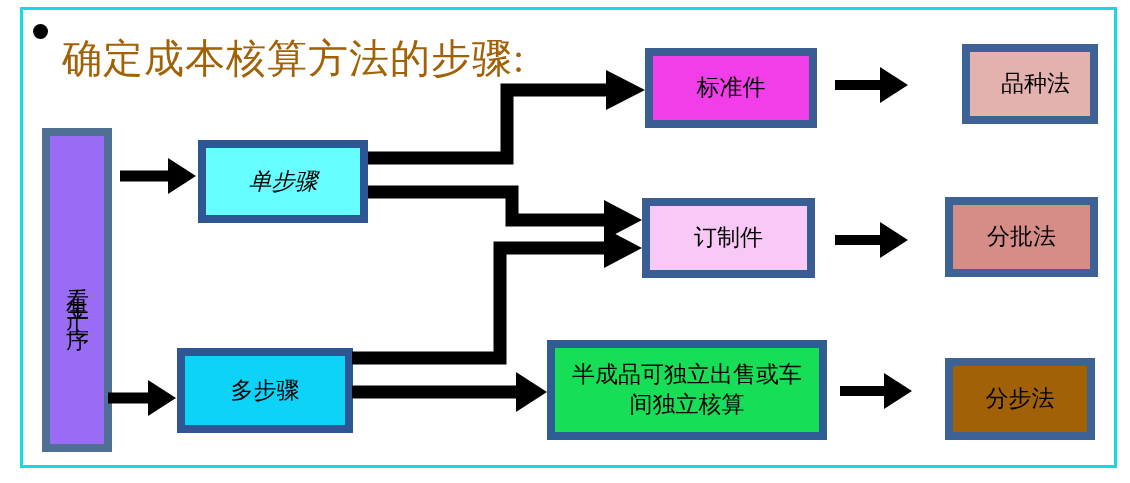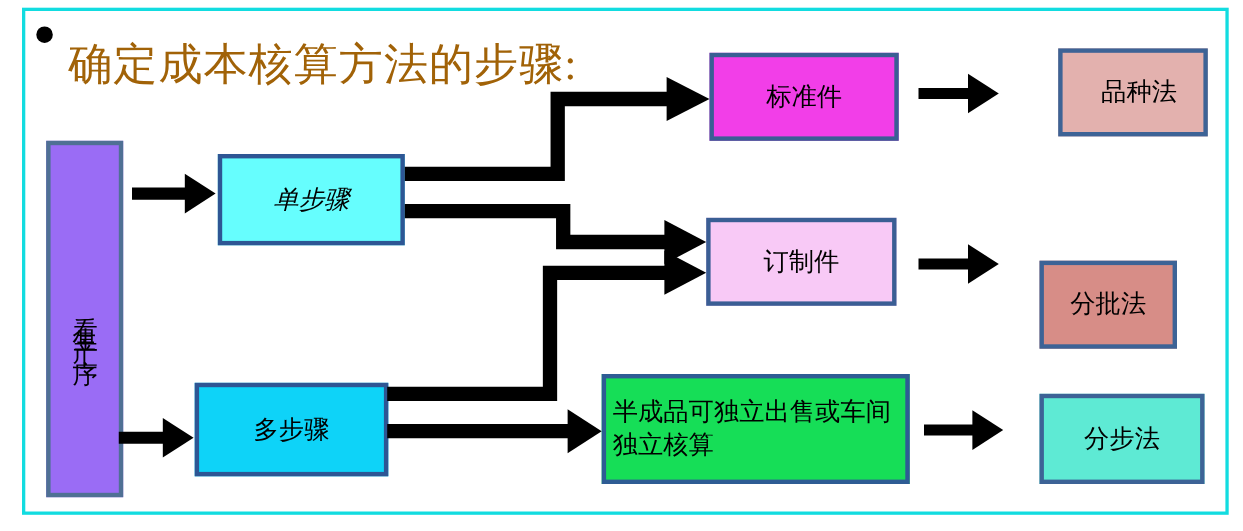--- a/index.html
+++ b/index.html
@@ -14,32 +14,32 @@
   .title-bullet {
     position:absolute; left:33px; top:24px; width:15px; height:15px;
     border-radius:50%; background:#000;
   }
   .title-text {
     position:absolute; left:62px; top:4px; font-size:40px; line-height:1.15;
     color:#a16207; white-space:nowrap; letter-spacing:1px;margin-top:32px;
   }
   .node {
     position:absolute; display:flex; align-items:center; justify-content:center;
-    text-align:left; color:#000; font-size:23px; line-height:1.3;
-    border:4px solid #0f172a; box-sizing:border-box; padding:2px 6px;
+    text-align:center; color:#000; font-size:23px; line-height:1.3;
+    border:8px solid #0f172a; box-sizing:border-box; padding:2px 6px;
   }
   .node.vertical { writing-mode:vertical-rl; letter-spacing:10px; padding:10px 2px 2px 2px; }
   #node-source   { left:42px;  top:128px; width:70px;  height:324px; }
   #node-single   { left:198px; top:140px; width:170px; height:83px; }
   #node-multi    { left:177px; top:348px; width:176px; height:85px; }
   #node-standard { left:645px; top:48px;  width:172px; height:80px; }
   #node-custom   { left:642px; top:198px; width:173px; height:80px; }
   #node-semi     { left:547px; top:340px; width:280px; height:100px; }
   #node-variety  { left:962px; top:44px;  width:136px; height:80px;padding-left:17px; }
-  #node-batch    { left:945px; top:197px; width:125px; height:80px;margin-top:40px; }
+  #node-batch    { left:945px; top:197px; width:153px; height:80px; }
   #node-stepm    { left:945px; top:358px; width:150px; height:82px; }
   .arrows { position:absolute; left:0; top:0; pointer-events:none; }
   .arrows line, .arrows polyline { stroke:#000; fill:none; }
   .arrows polygon { fill:#000; stroke:none; }
 </style>
 </head>
 <body>
 
 <div class="canvas">
 
@@ -57,21 +57,21 @@
   <div class="node" id="node-standard" style="background-color: rgb(242, 62, 232); border-color: rgb(58, 94, 148);">标准件</div>
 
   <div class="node" id="node-custom" style="background-color: rgb(248, 201, 246); border-color: rgb(58, 94, 148);">订制件</div>
 
   <div class="node" id="node-semi" style="background-color: rgb(22, 222, 87); border-color: rgb(46, 92, 148);">半成品可独立出售或车间独立核算</div>
 
   <div class="node" id="node-variety" style="background-color: rgb(227, 177, 174); border-color: rgb(61, 99, 150);">品种法</div>
 
   <div class="node" id="node-batch" style="background-color: rgb(215, 141, 135); border-color: rgb(61, 99, 150);">分批法</div>
 
-  <div class="node" id="node-stepm" style="background-color: #5eead4; border-color: rgb(61, 99, 150);">分步法</div>
+  <div class="node" id="node-stepm" style="background-color: #a16207; border-color: rgb(61, 99, 150);">分步法</div>
 
   <svg class="arrows" width="1130" height="483" viewBox="0 0 1130 483">
 
     <g>
       <line x1="120" y1="176" x2="172" y2="176" stroke-width="11"></line>
       <polygon points="168,158 196,176 168,194"></polygon>
     </g>
 
     <g>
       <line x1="108" y1="398" x2="152" y2="398" stroke-width="11"></line>

